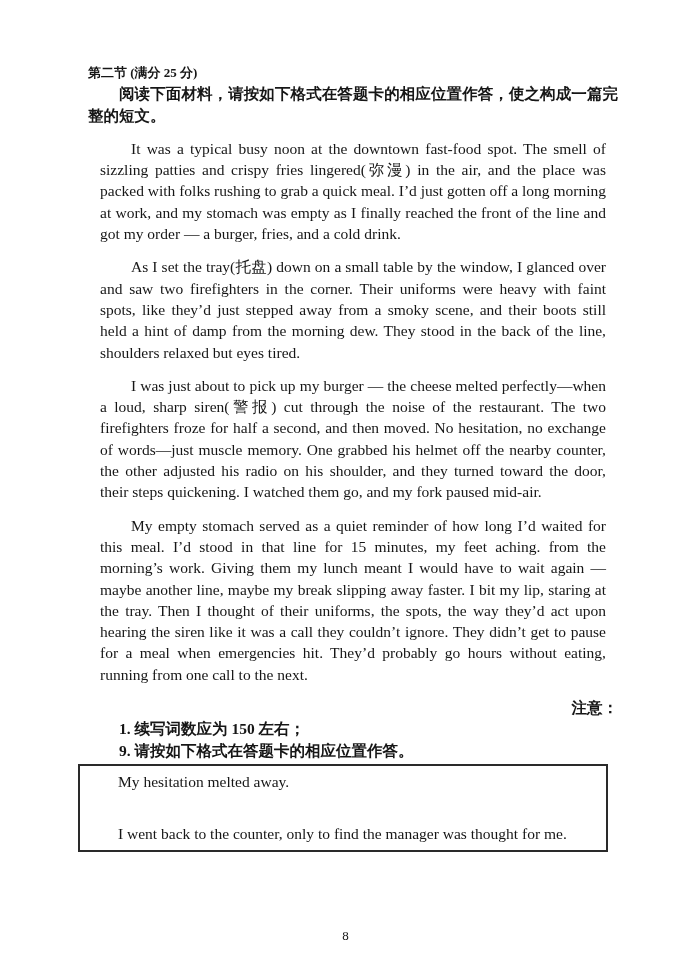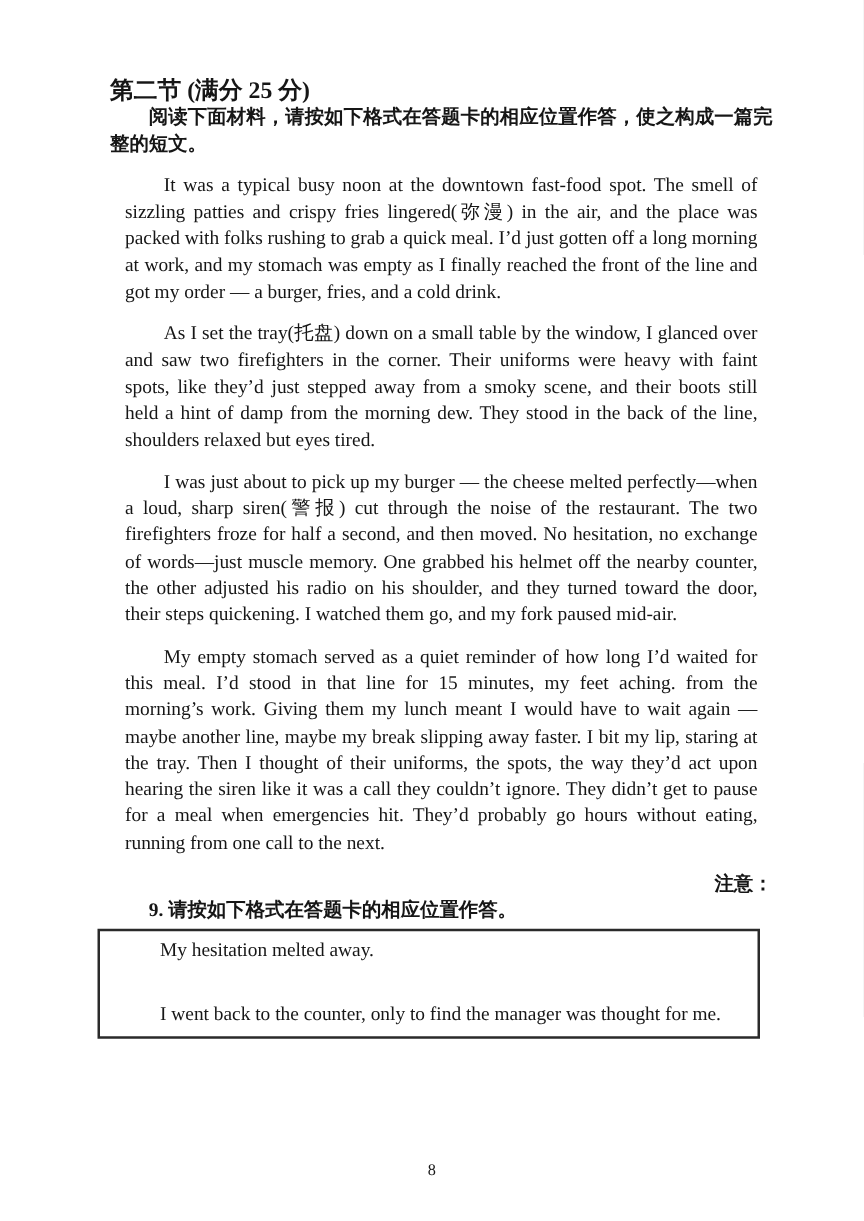--- a/index.html
+++ b/index.html
@@ -24,21 +24,21 @@
     width: 530px;
     font-size: 15.5px;
     line-height: 21.3px;
   }
   .cn {
     font-weight: bold;
     font-family: "Liberation Serif", "DejaVu Serif", serif;
   }
   .section-heading {
     margin: 0;
-    font-size: 19px;
+    font-size: 13px;
     font-weight: bold;
   }
   .instruction {
     margin: 0;
     text-indent: 2em;
     text-align: justify;
     font-weight: bold;
   }
   p.body-para {
     margin: 12px;
@@ -56,21 +56,21 @@
     padding-left: 2em;
     font-weight: bold;
   }
   .answer-box {
     box-sizing: border-box;
     margin-left: -10px;
     width: 530px;
     height: 88px;
     margin-top: 3px;
     border: 2px solid #2a2a2a;
-    padding: 5px 10px 6px 48px;
+    padding: 5px 10px 6px 38px;
     display: flex;
     flex-direction: column;
     justify-content: space-between;
   }
   .answer-box p {
     margin: 0;
   }
   .page-number {
     position: absolute;
     left: 0;
@@ -93,20 +93,21 @@
     <p class="body-para">It was a typical busy noon at the downtown fast-food spot. The smell of sizzling patties and crispy fries lingered(弥漫) in the air, and the place was packed with folks rushing to grab a quick meal. I’d just gotten off a long morning at work, and my stomach was empty as I finally reached the front of the line and got my order — a burger, fries, and a cold drink.</p>
 
     <p class="body-para">As I set the tray(托盘) down on a small table by the window, I glanced over and saw two firefighters in the corner. Their uniforms were heavy with faint spots, like they’d just stepped away from a smoky scene, and their boots still held a hint of damp from the morning dew. They stood in the back of the line, shoulders relaxed but eyes tired.</p>
 
     <p class="body-para">I was just about to pick up my burger — the cheese melted perfectly—when a loud, sharp siren(警报) cut through the noise of the restaurant. The two firefighters froze for half a second, and then moved. No hesitation, no exchange of words—just muscle memory. One grabbed his helmet off the nearby counter, the other adjusted his radio on his shoulder, and they turned toward the door, their steps quickening. I watched them go, and my fork paused mid-air.</p>
 
     <p class="body-para">My empty stomach served as a quiet reminder of how long I’d waited for this meal. I’d stood in that line for 15 minutes, my feet aching. from the morning’s work. Giving them my lunch meant I would have to wait again — maybe another line, maybe my break slipping away faster. I bit my lip, staring at the tray. Then I thought of their uniforms, the spots, the way they’d act upon hearing the siren like it was a call they couldn’t ignore. They didn’t get to pause for a meal when emergencies hit. They’d probably go hours without eating, running from one call to the next.</p>
 
     <p class="notes-label cn">注意：</p>
 
+    <p class="note-item cn">1.  续写词数应为 150 左右；</p>
 
     <p class="note-item cn">9.  请按如下格式在答题卡的相应位置作答。</p>
 
     <div class="answer-box">
       <p>My hesitation melted away.</p>
       <p>I went back to the counter, only to find the manager was thought for me.</p>
     </div>
 
   </div>
 

